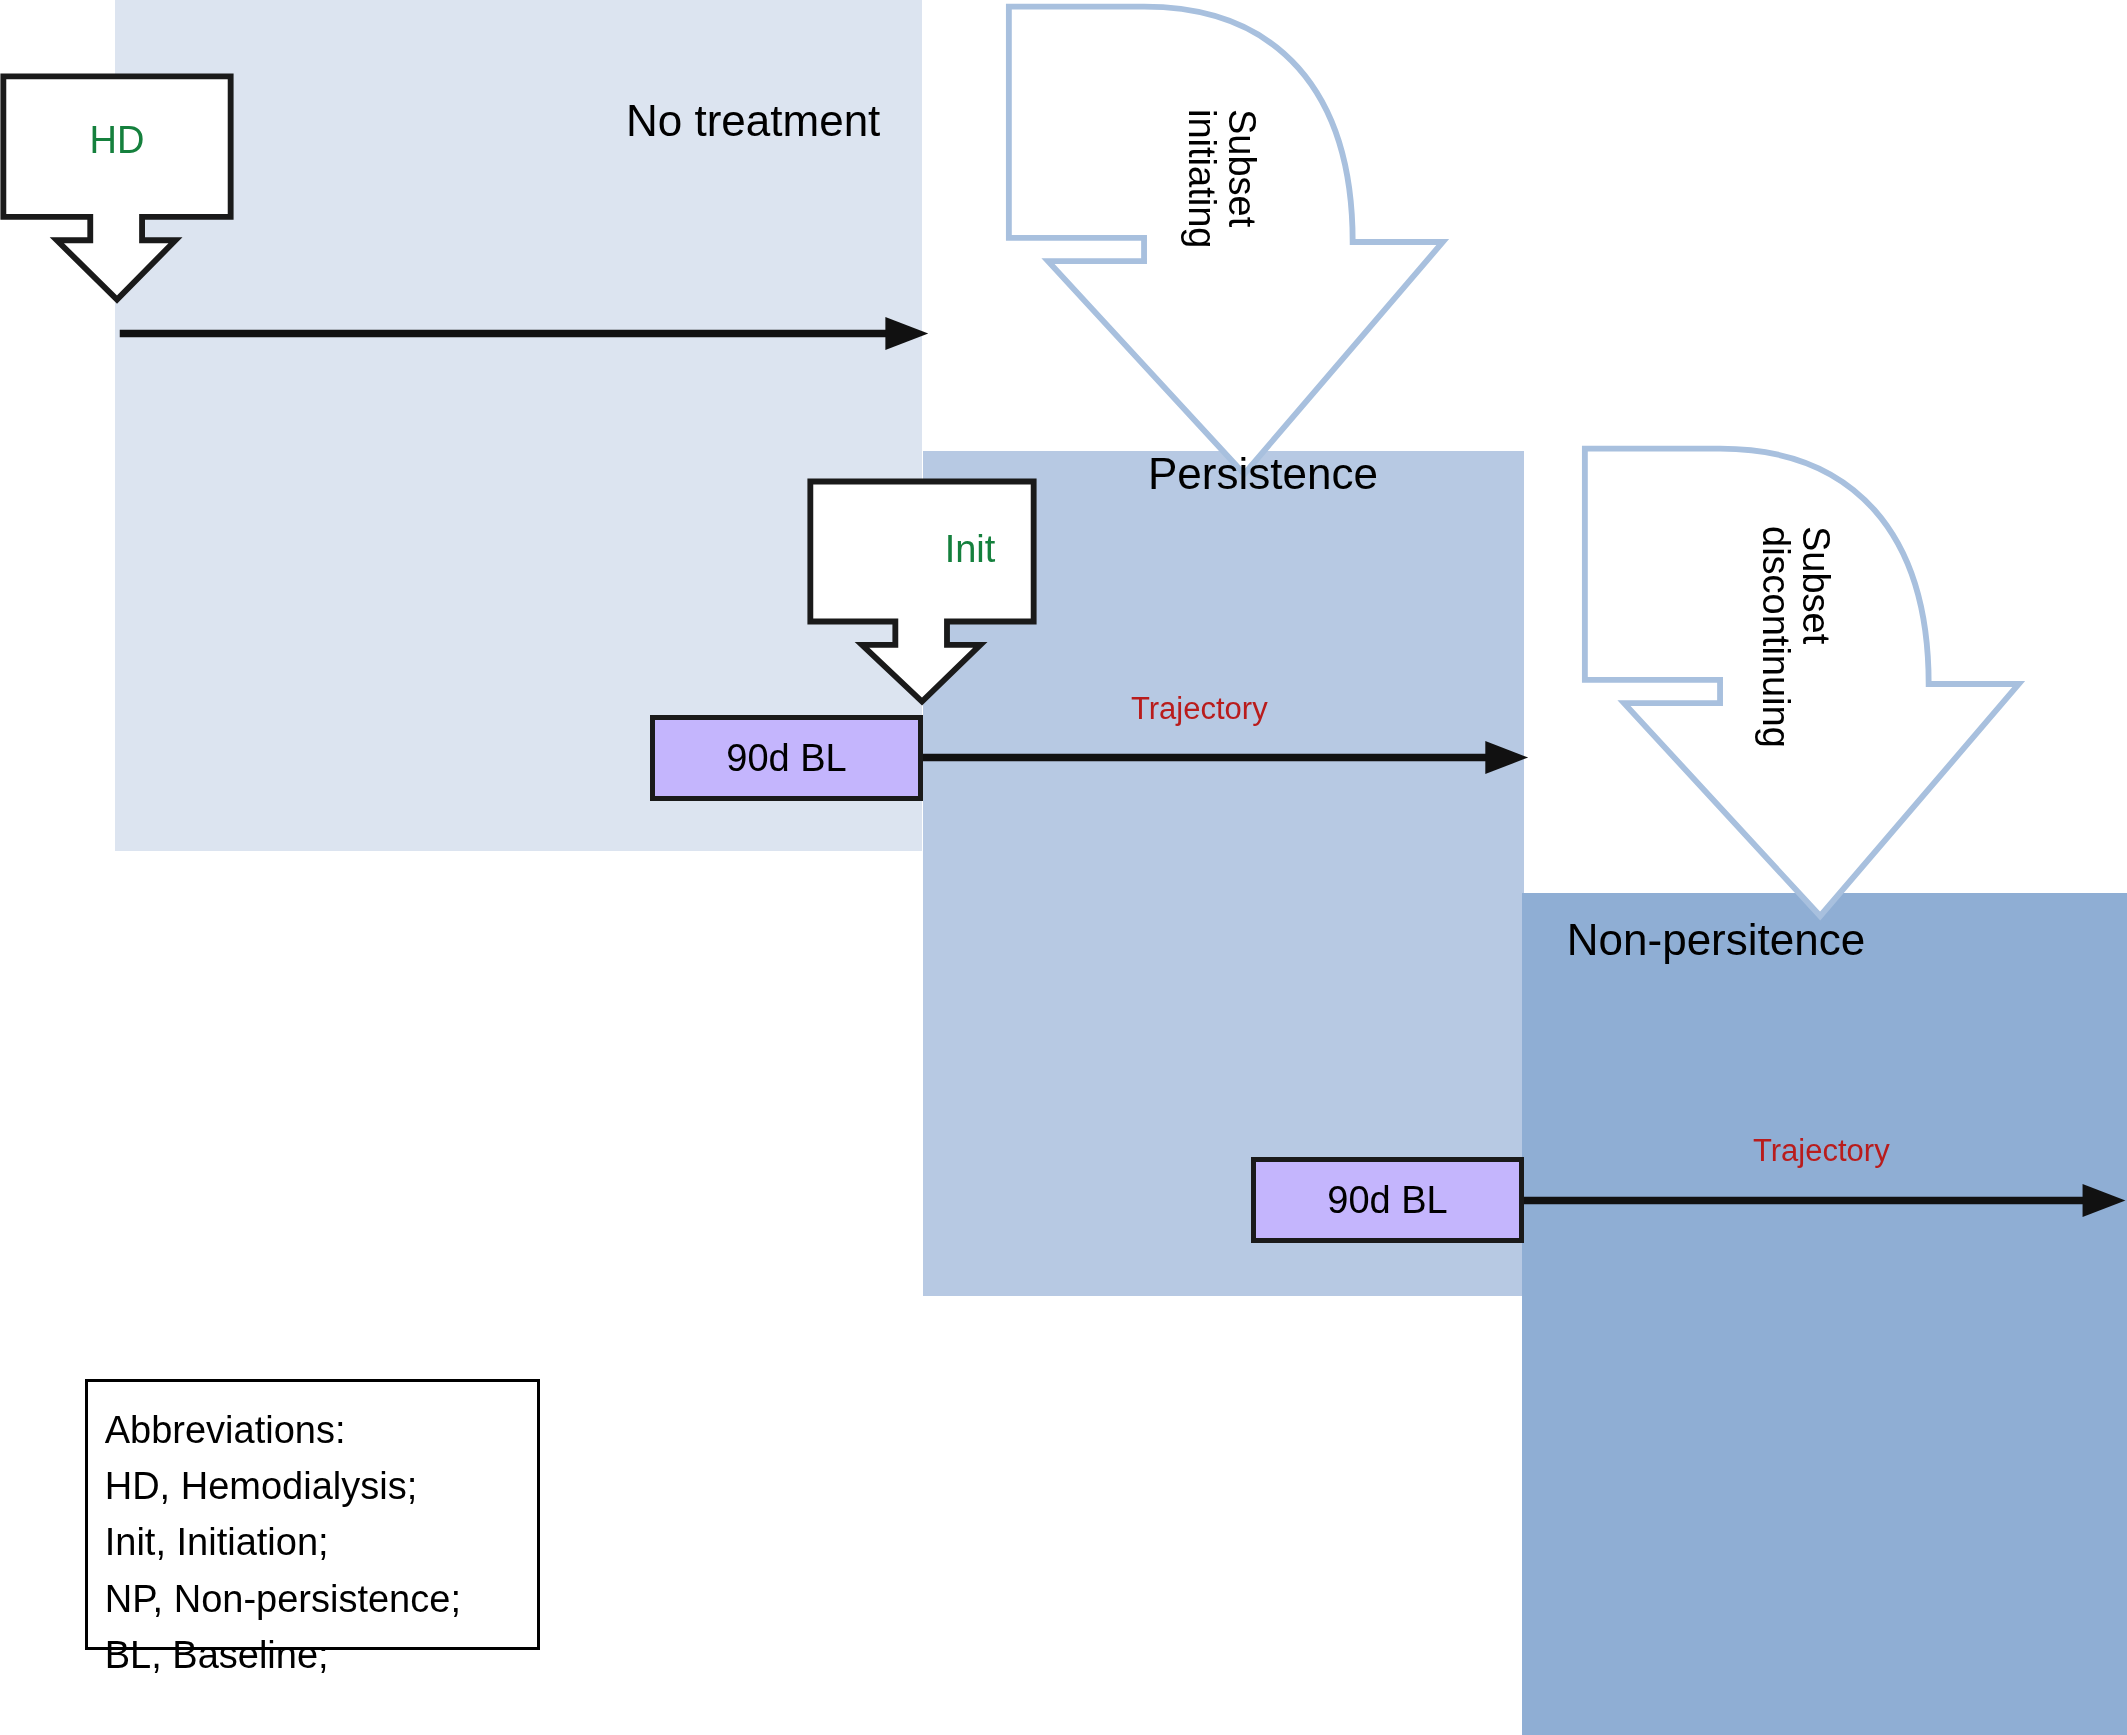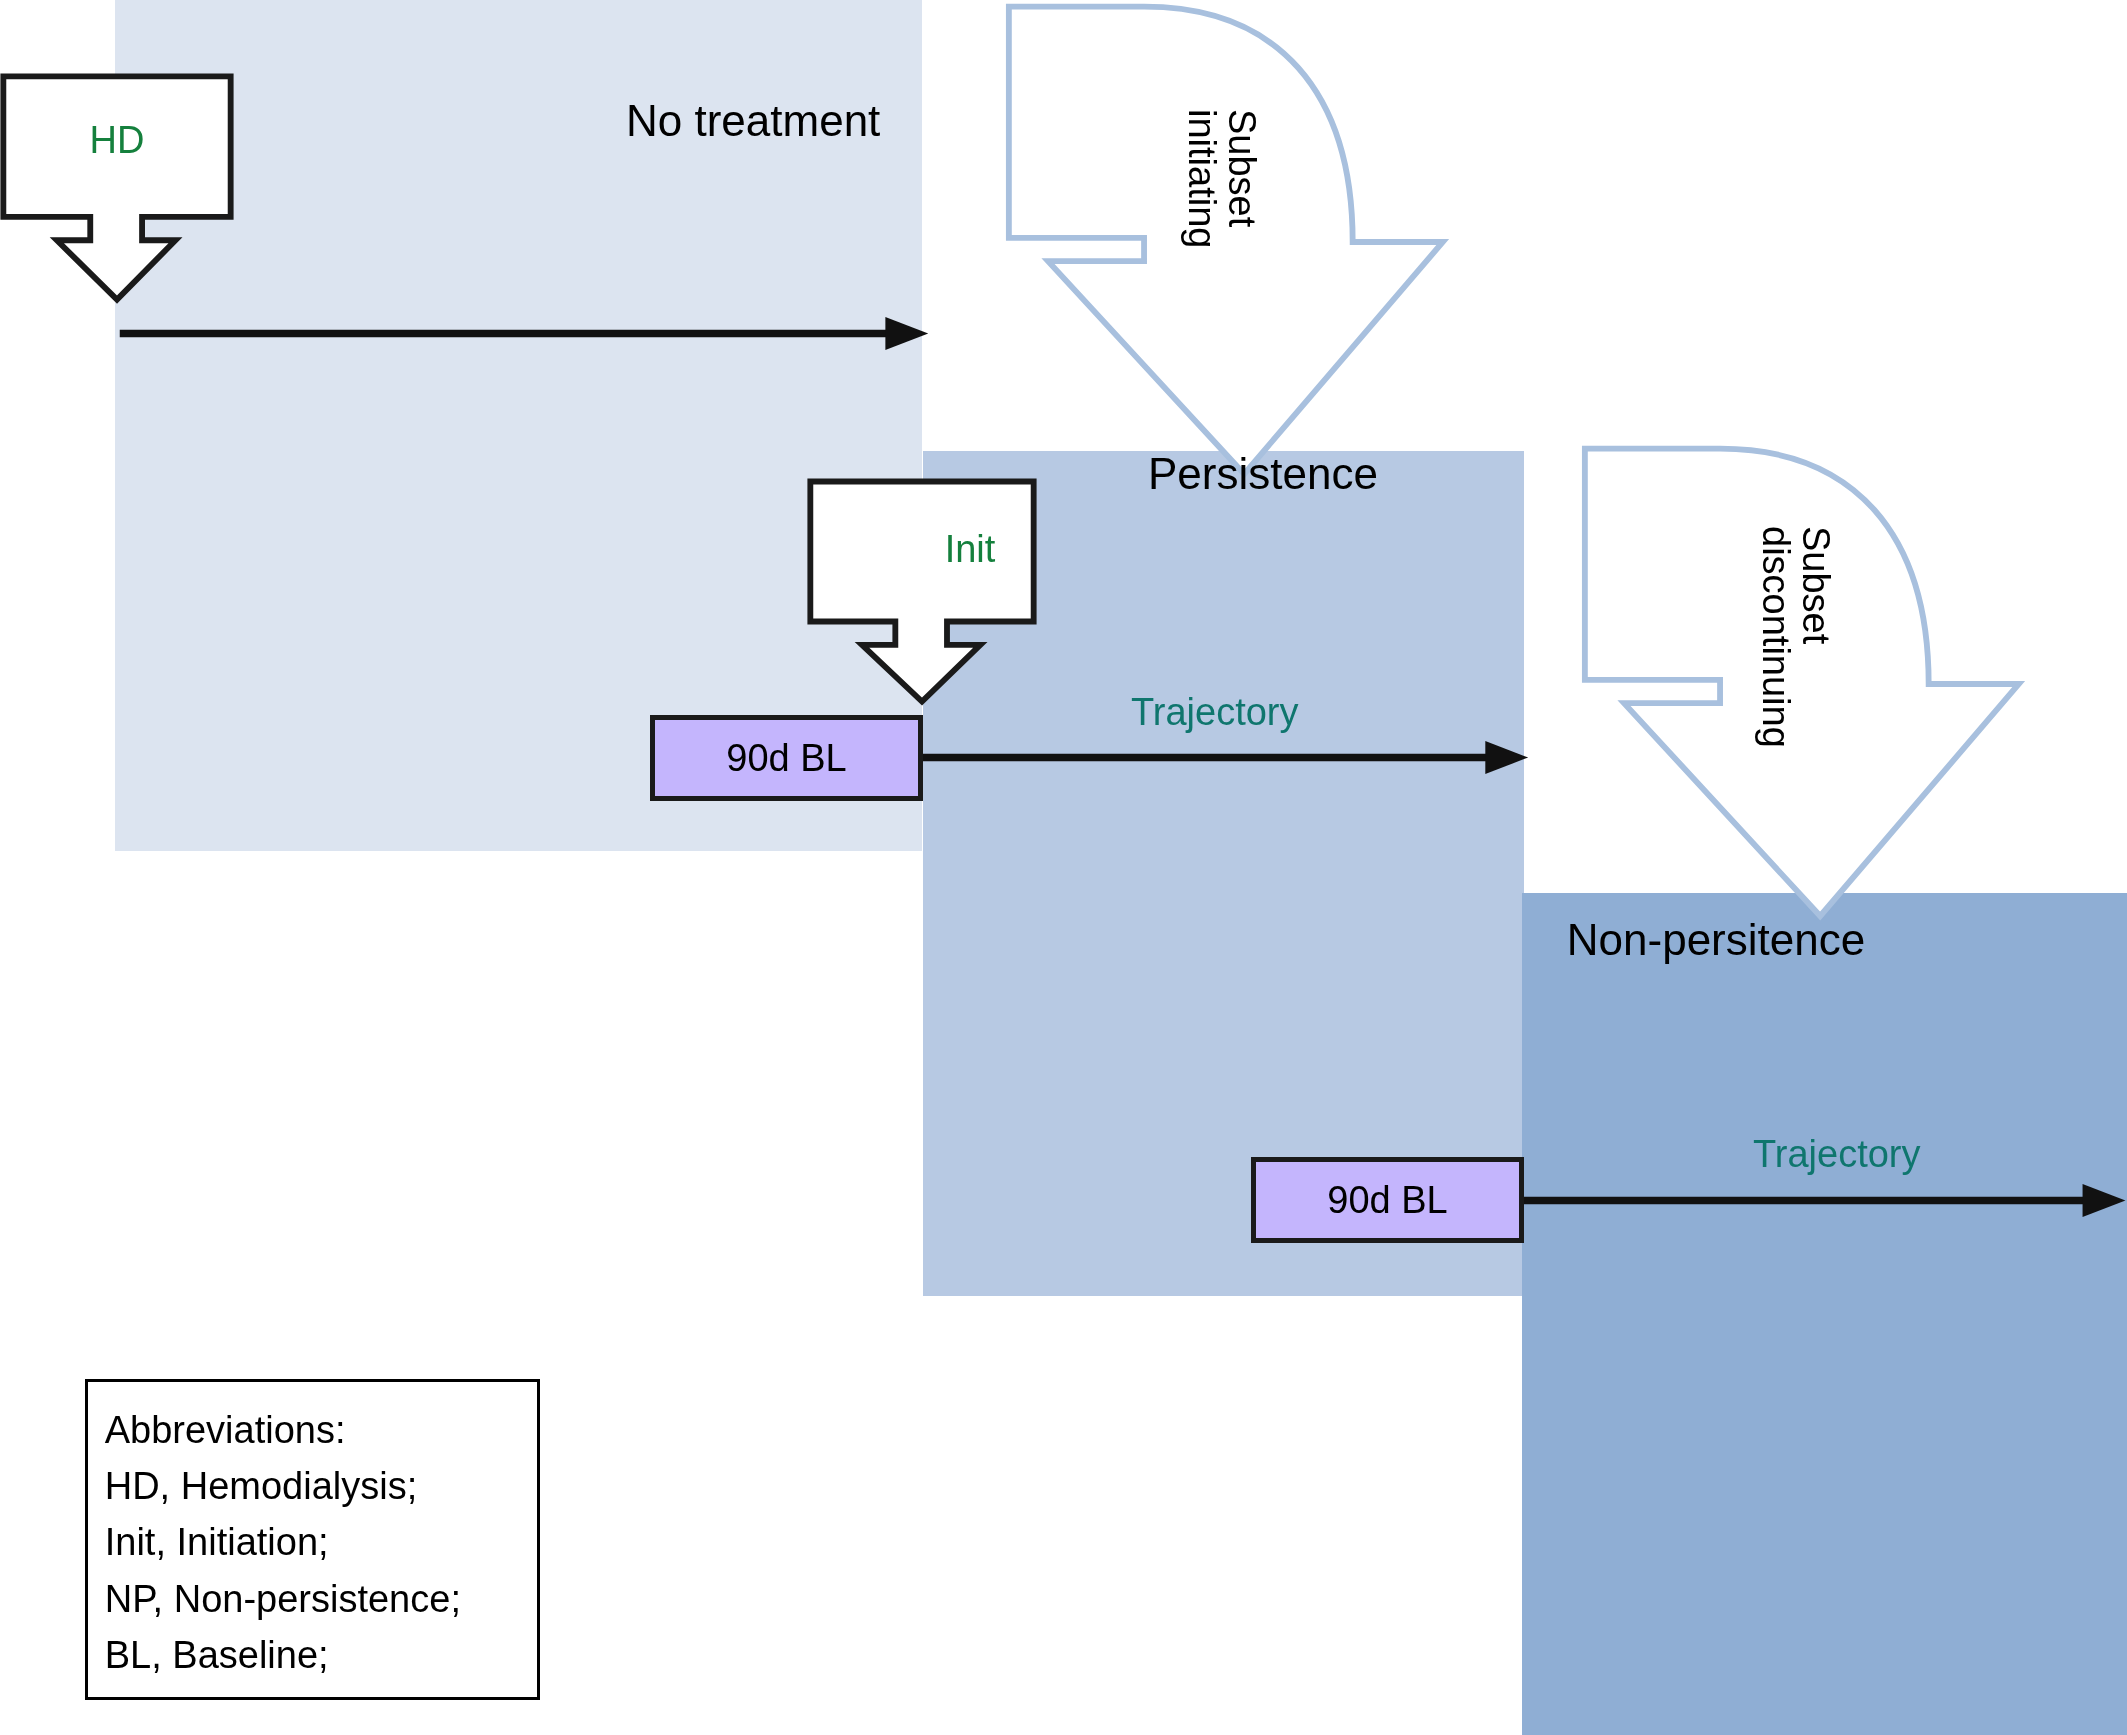--- a/index.html
+++ b/index.html
@@ -110,22 +110,22 @@
   .harrow {
     position: absolute;
     height: 33px;
   }
   .harrow svg { display: block; overflow: visible; }
   #harrow-1 { left: 115px; top: 317px; width: 818px; }
   #harrow-2 { left: 918px; top: 741px; width: 614px; }
   #harrow-3 { left: 1518px; top: 1184px; width: 611px; }
   .trajectory-label {
     position: absolute;
-    color: #0f766e;
-    font-size: 38px;
+    color: #b91c1c;
+    font-size: 31px;
     white-space: nowrap;
     line-height: 1;
   }
   #label-trajectory-1 { left: 1131px; top: 693px; }
   #label-trajectory-2 { left: 1753px; top: 1135px; }
   
   .bentarrow {
     position: absolute;
   }
   .bentarrow svg { display: block; overflow: visible; }
@@ -148,21 +148,21 @@
     left: 1835px;
     top: 526px;
     transform: rotate(90deg);
   }
   
   #legend {
     position: absolute;
     left: 85px;
     top: 1379px;
     width: 455px;
-    height: 321px;
+    height: 271px;
     background: #ffffff;
     border: 3.3px solid #000000;
     box-sizing: border-box;
     padding: 20px 0 0 16.7px;
   }
   #legend .legend-line {
     color: #000000;
     font-size: 38px;
     line-height: 1.48;
     white-space: nowrap;

